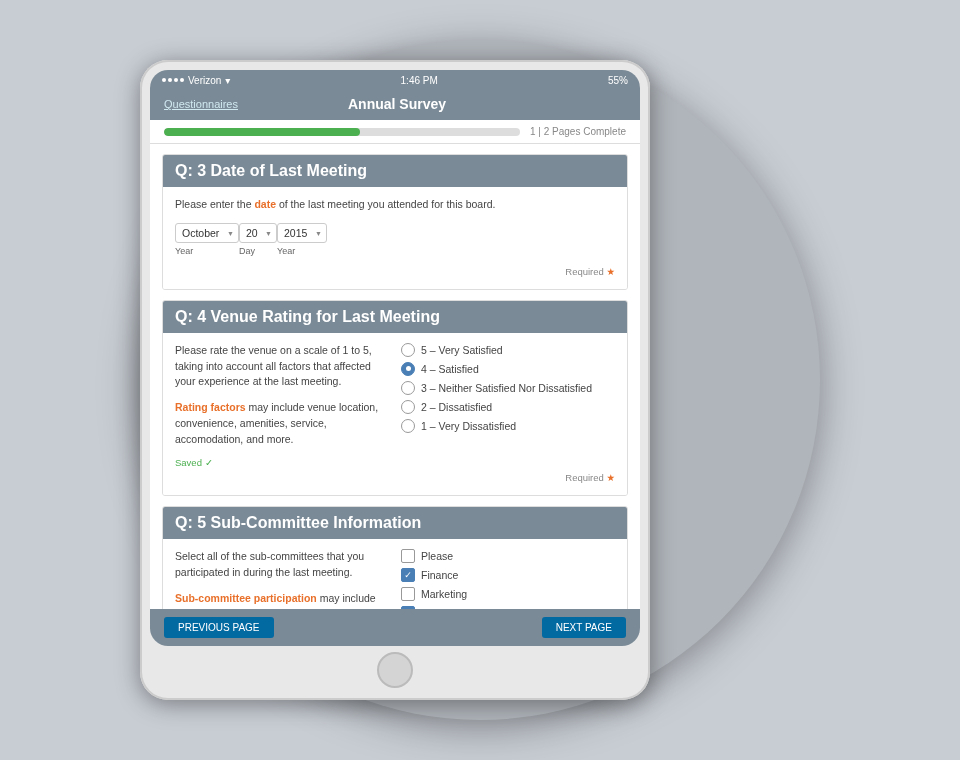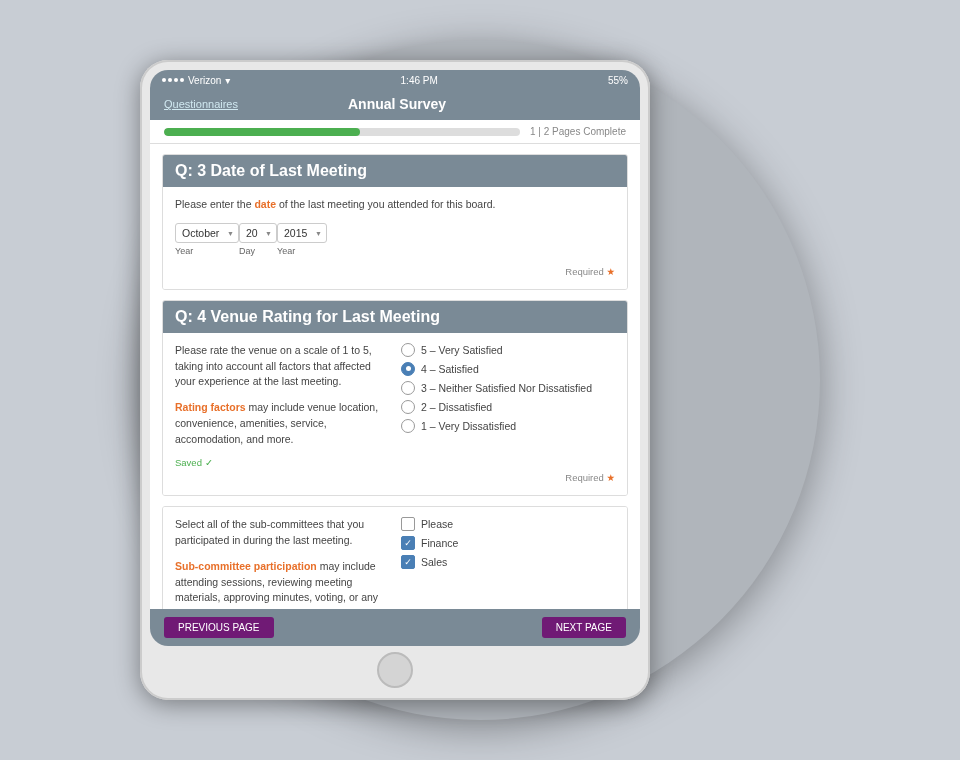--- a/index.html
+++ b/index.html
@@ -279,21 +279,21 @@
     }
 
     
     .bottom-nav {
       background: #7a8a96;
       padding: 8px 14px;
       display: flex;
       justify-content: space-between;
     }
     .nav-btn {
-      background: #701a75;
+      background: #0369a1;
       color: white;
       border: none;
       border-radius: 3px;
       padding: 5px 14px;
       font-size: 10px;
       cursor: pointer;
     }
 
     
     .tablet-home {
@@ -423,40 +423,47 @@
                 </div>
               </div>
             </div>
             <div class="required-note">
               <span>Required</span> <span class="required-star">★</span>
             </div>
           </div>
         </div>
 
         <div class="question-section">
+          <div class="question-header">
+            <span>Q: 5  Sub-Committee Information</span>
+          </div>
           <div class="question-body">
             <div class="two-col">
               <div class="col-left">
                 <div class="question-description">
                   <span>Select all of the sub-committees that you participated in during the last meeting.</span>
                 </div>
                 <div class="question-description">
                   <span class="highlight">Sub-committee participation</span><span> may include attending sessions, reviewing meeting materials, approving minutes, voting, or any other tasks related to the function of the sub-committee.</span>
                 </div>
               </div>
               <div class="col-right">
                 <div class="checkbox-option">
                   <div class="checkbox-box"></div>
                   <span>Please</span>
                 </div>
                 <div class="checkbox-option">
                   <div class="checkbox-box checked">✓</div>
                   <span>Finance</span>
                 </div>
                 <div class="checkbox-option">
+                  <div class="checkbox-box"></div>
+                  <span>Marketing</span>
+                </div>
+                <div class="checkbox-option">
                   <div class="checkbox-box checked">✓</div>
                   <span>Sales</span>
                 </div>
 
               </div>
             </div>
 
           </div>
         </div>
 

